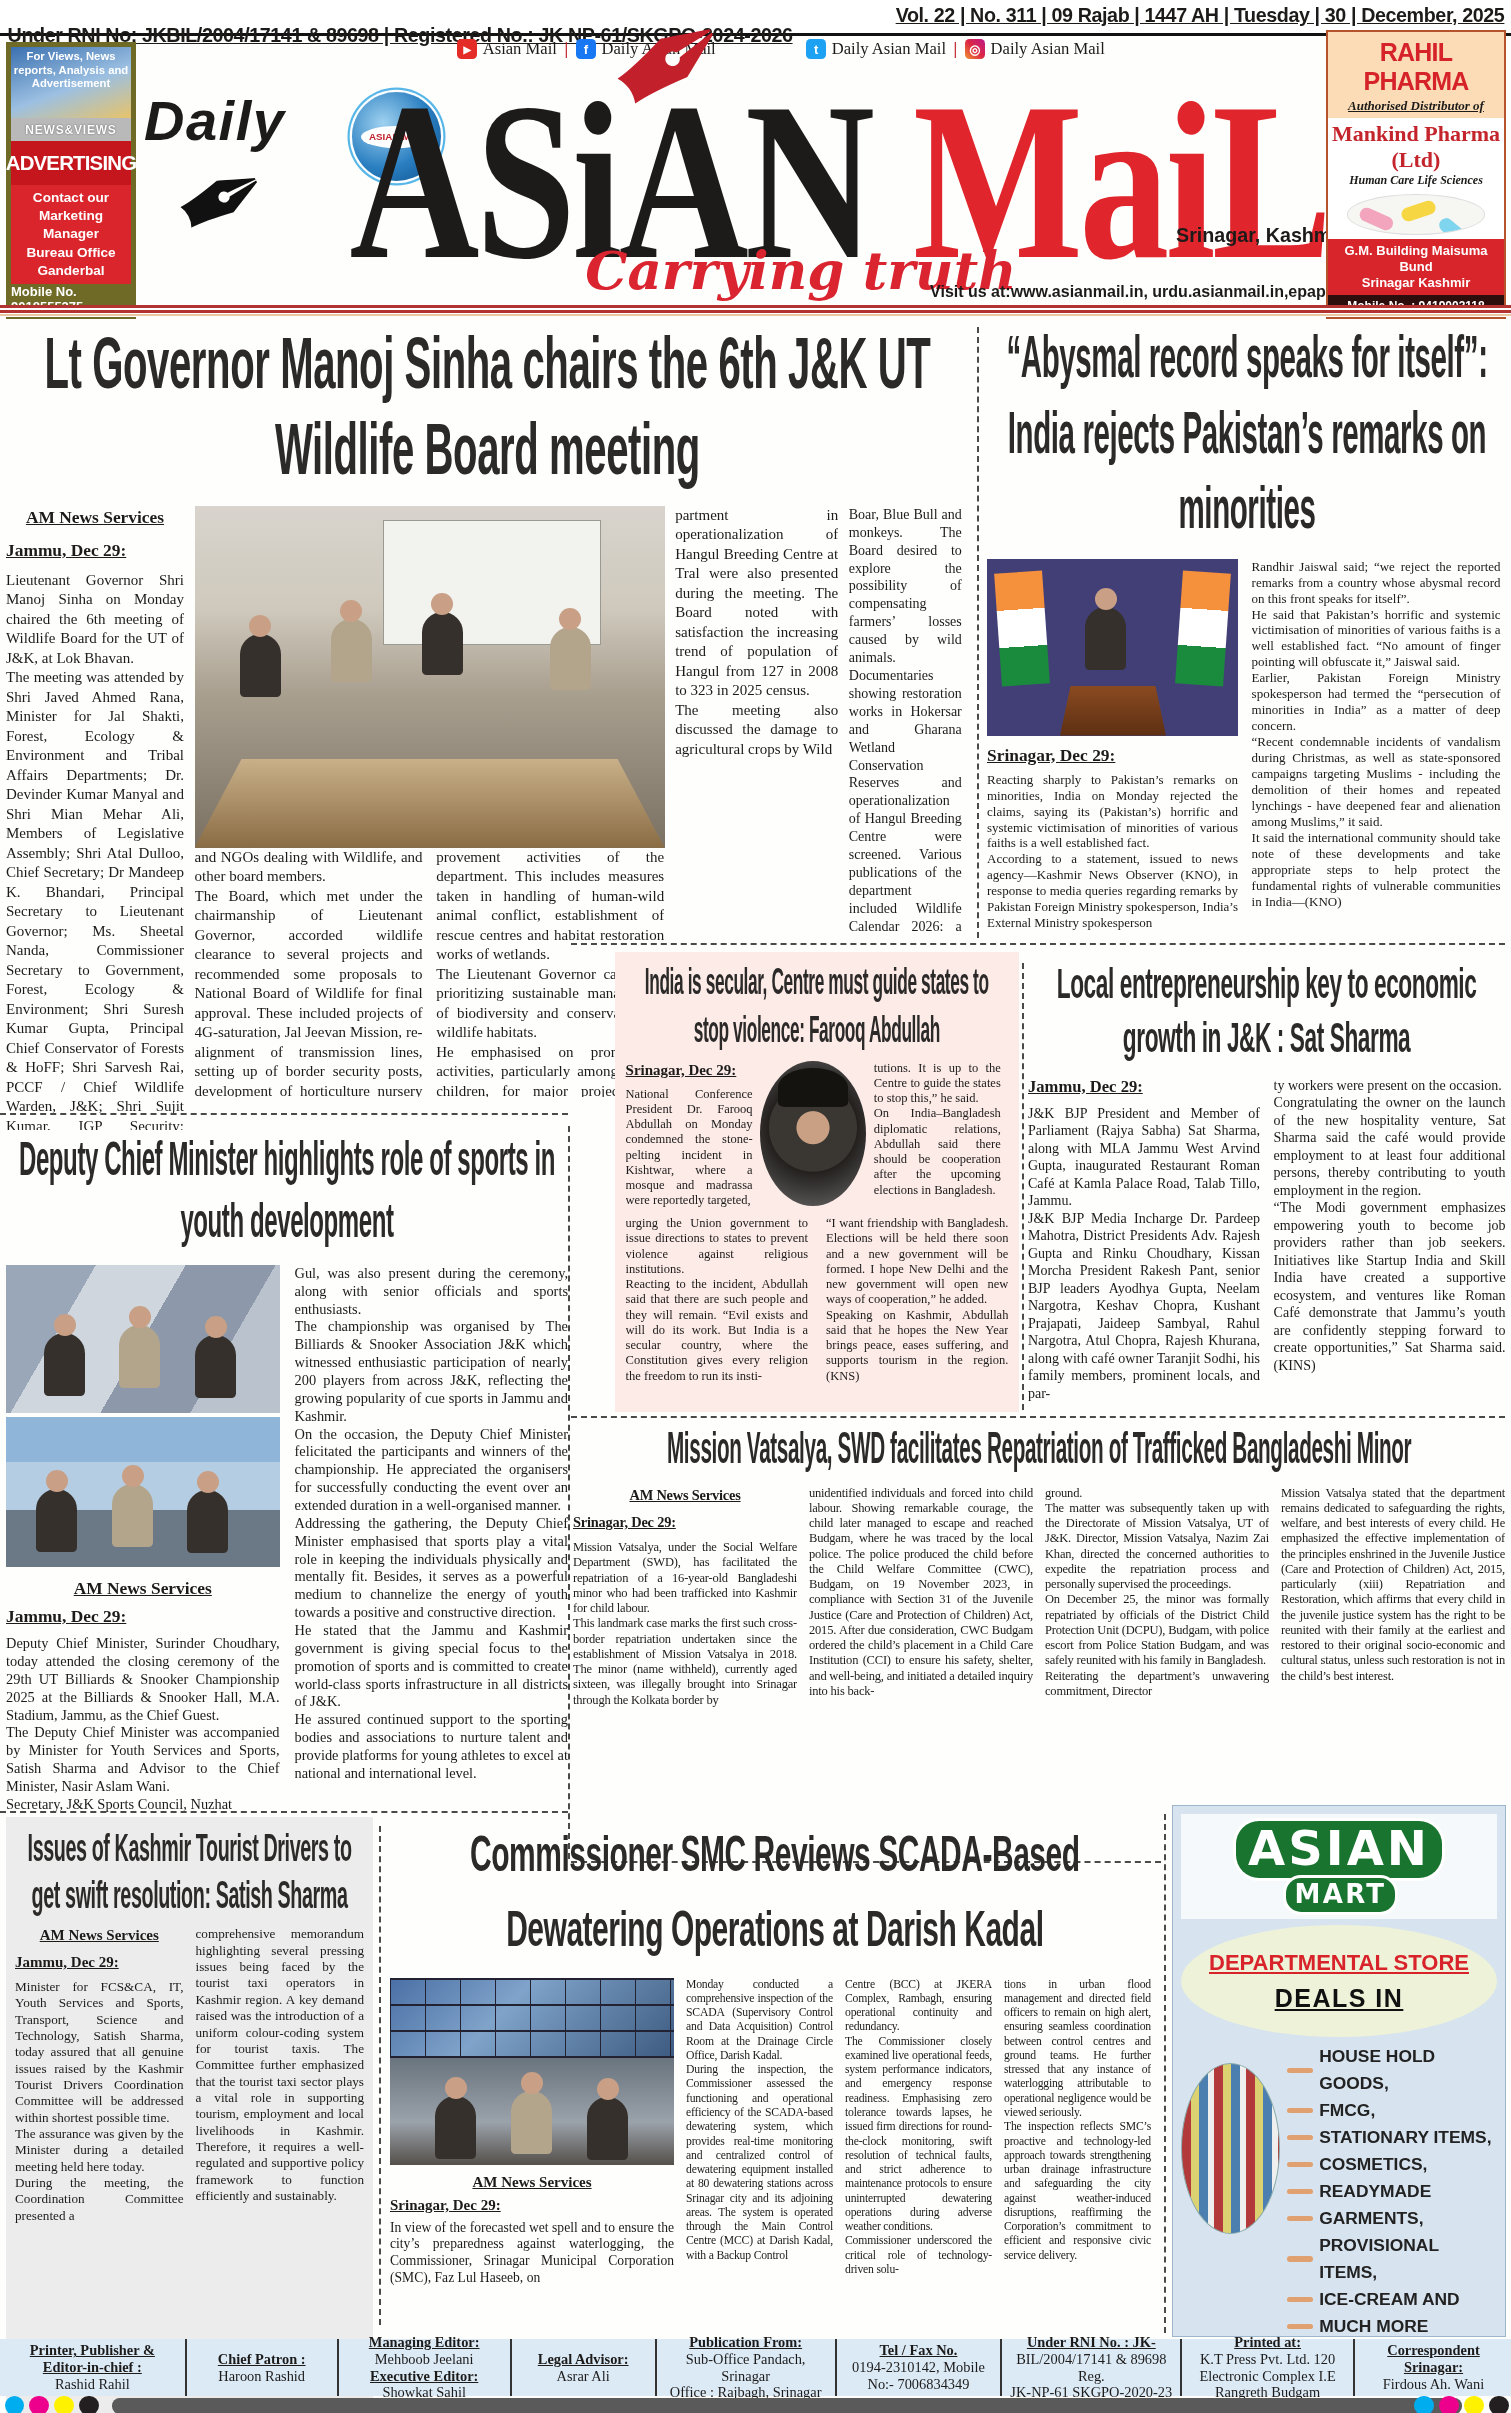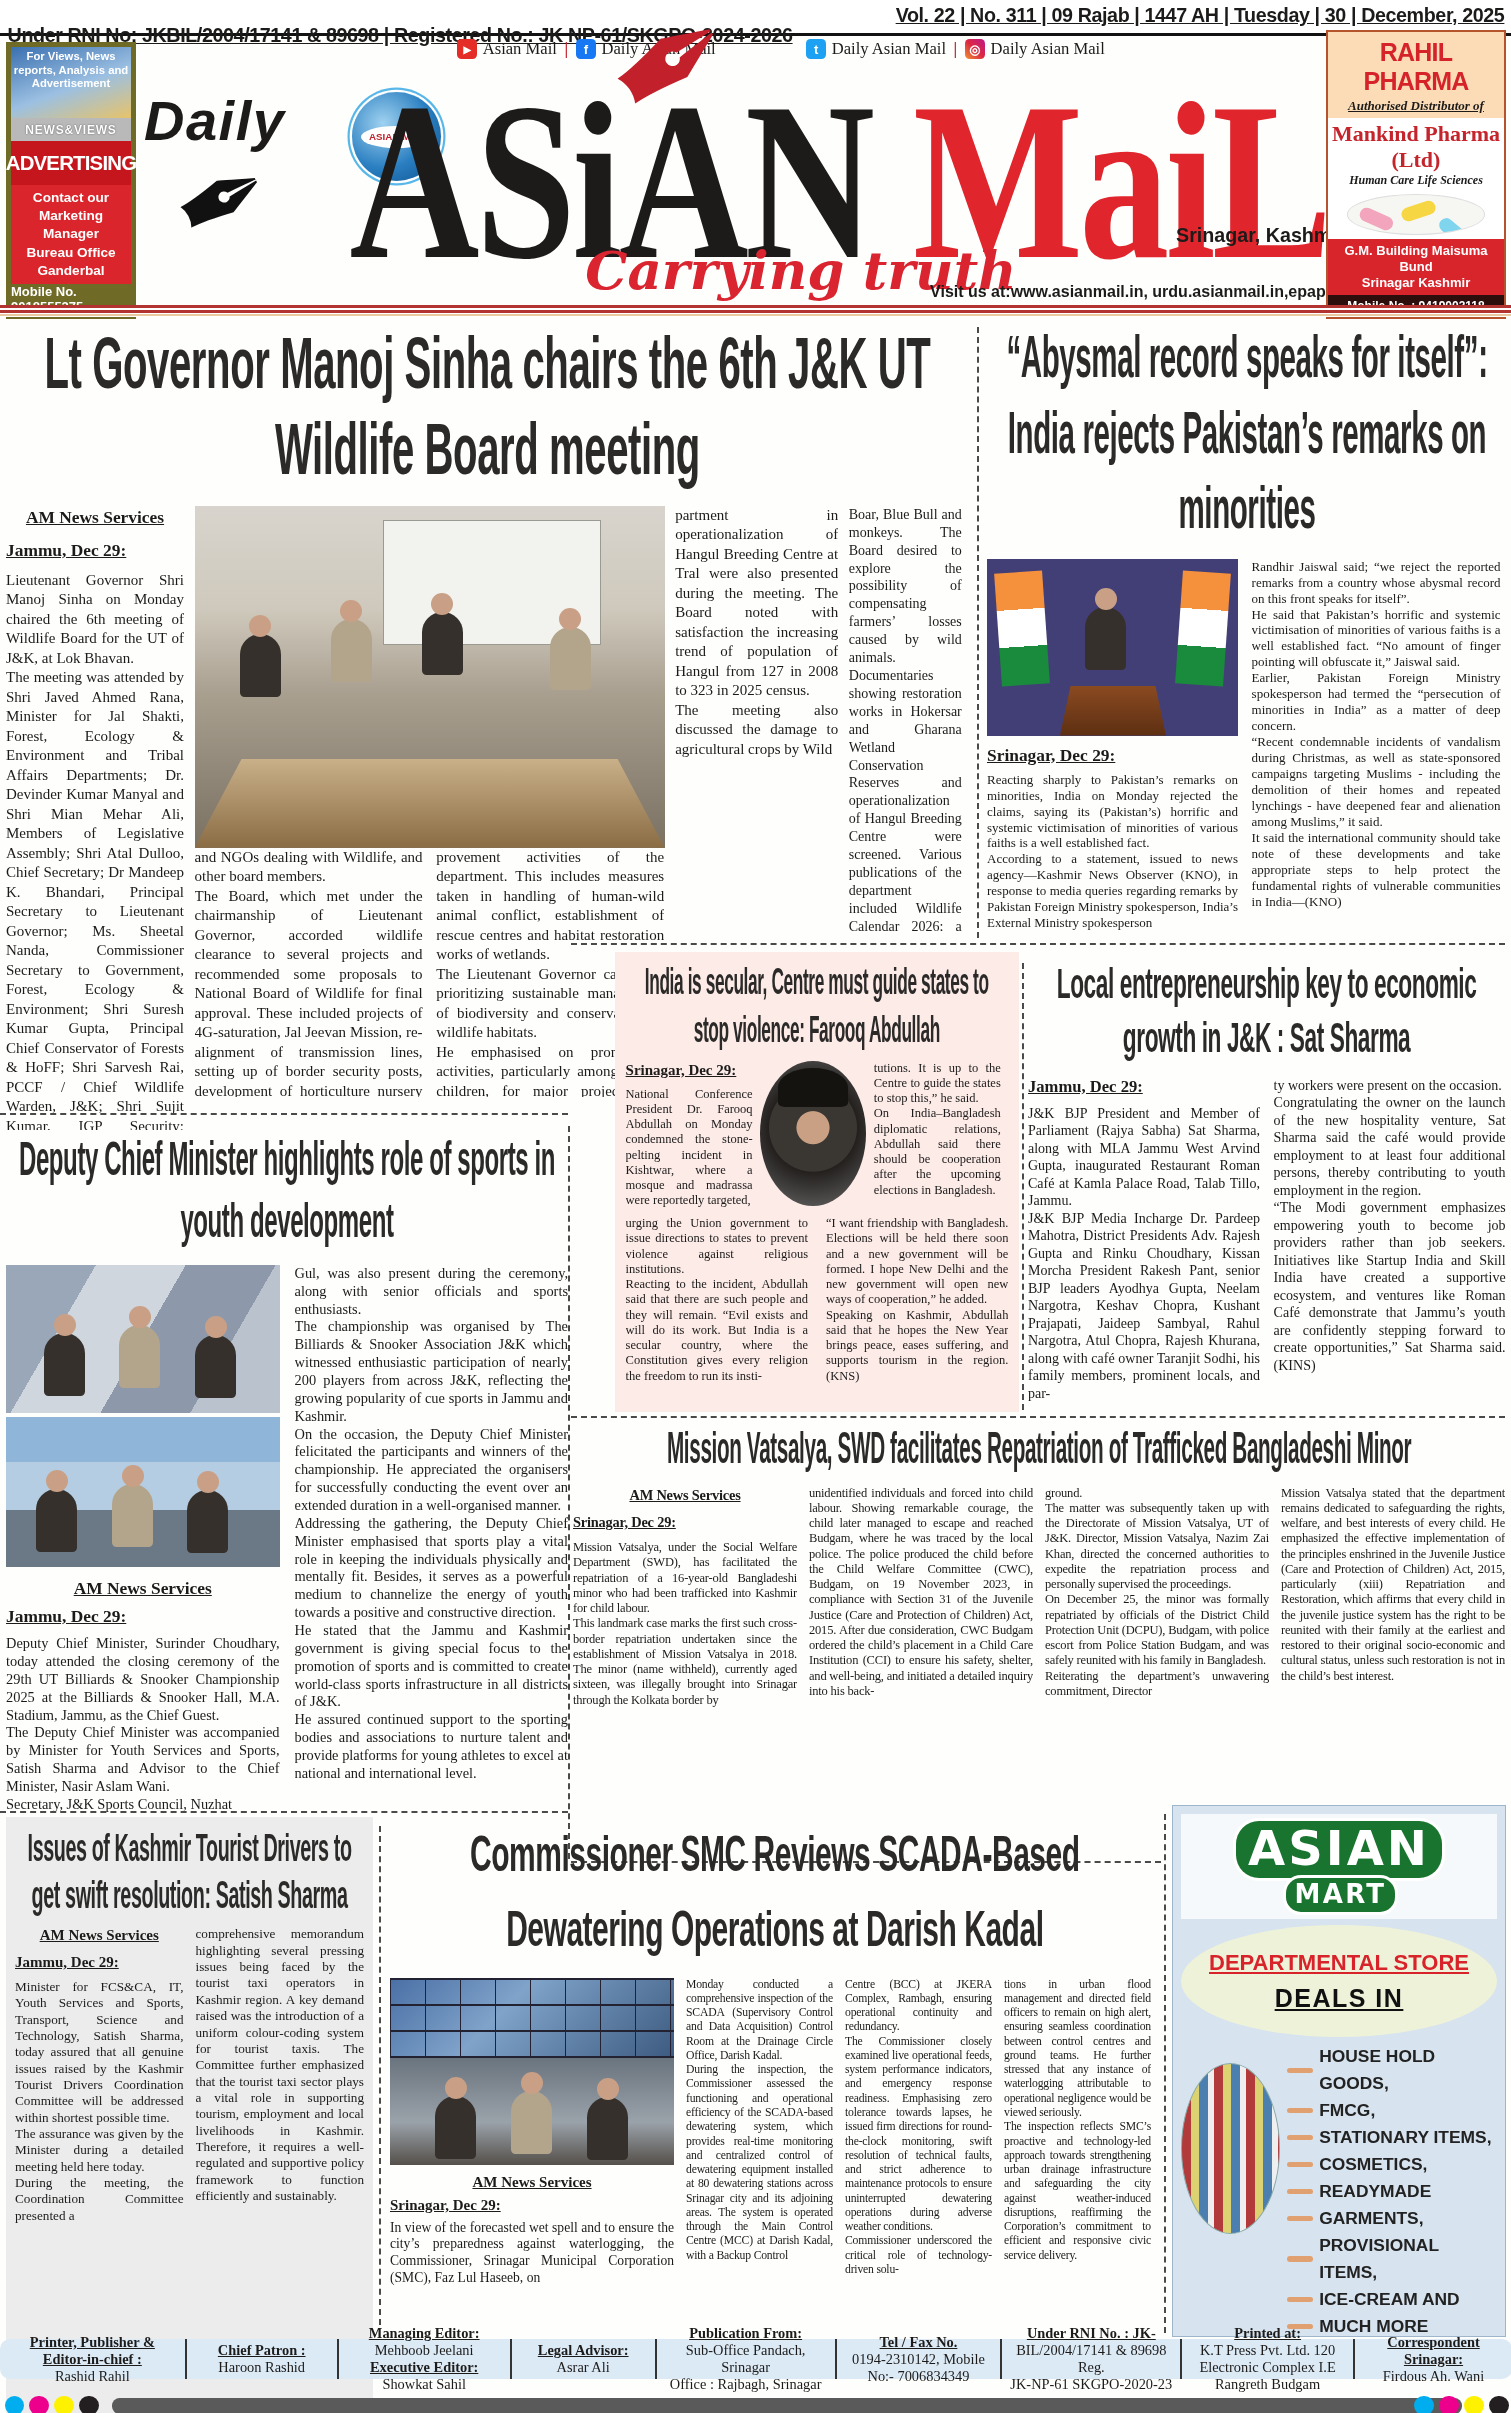--- a/index.html
+++ b/index.html
@@ -206,21 +206,21 @@
   .m-store{color:#d8232a;font:bold 22px "Liberation Sans",sans-serif;text-decoration:underline;}
   .m-deals{color:#111;font:bold 25px "Liberation Sans",sans-serif;text-decoration:underline;letter-spacing:1.5px;}
   .mart-row{display:flex;margin-top:6px;}
   .mart-photo{width:97px;height:169px;border-radius:50%;flex:none;margin-top:19.7px;border:0.8px solid #8aa;
               background:repeating-linear-gradient(90deg,#b23a3a 0 9px,#ddd271 9px 16.6px,#4a7fb0 16.6px 26px,#efefef 26px 32px);}
   .mart-list{flex:1;padding-left:7.6px;font:bold 17.4px/1.55 "Liberation Sans",sans-serif;color:#222;}
   .mart-list .it{display:flex;align-items:center;}
   .dash{display:inline-block;width:26px;height:5.3px;background:#e0a070;border-radius:3px;margin-right:6px;flex:none;}
 
   
-  .footer{left:0;top:2339px;width:1512px;height:40px;background:#dceaf6;display:flex;align-items:stretch;font-size:14.4px;border-radius:10px;}
+  .footer{left:0;top:2339px;width:1512px;height:57px;background:#dceaf6;display:flex;align-items:stretch;font-size:14.4px;}
   .fcell{display:flex;flex-direction:column;align-items:center;justify-content:center;text-align:center;
          border-left:2.3px solid #333;padding:1.5px 6px;line-height:1.18;}
   .fcell:first-child{border-left:none;}
   .fhead{font-weight:bold;text-decoration:underline;white-space:pre-line;}
   .fbody{white-space:pre-line;}
 
   
   .pressbar{left:0;top:2398px;width:1512px;height:16px;}
   .dots{position:absolute;top:-2.3px;display:flex;gap:5.3px;}
   .dots.l{left:4.5px;} .dots.r{right:3px;}

